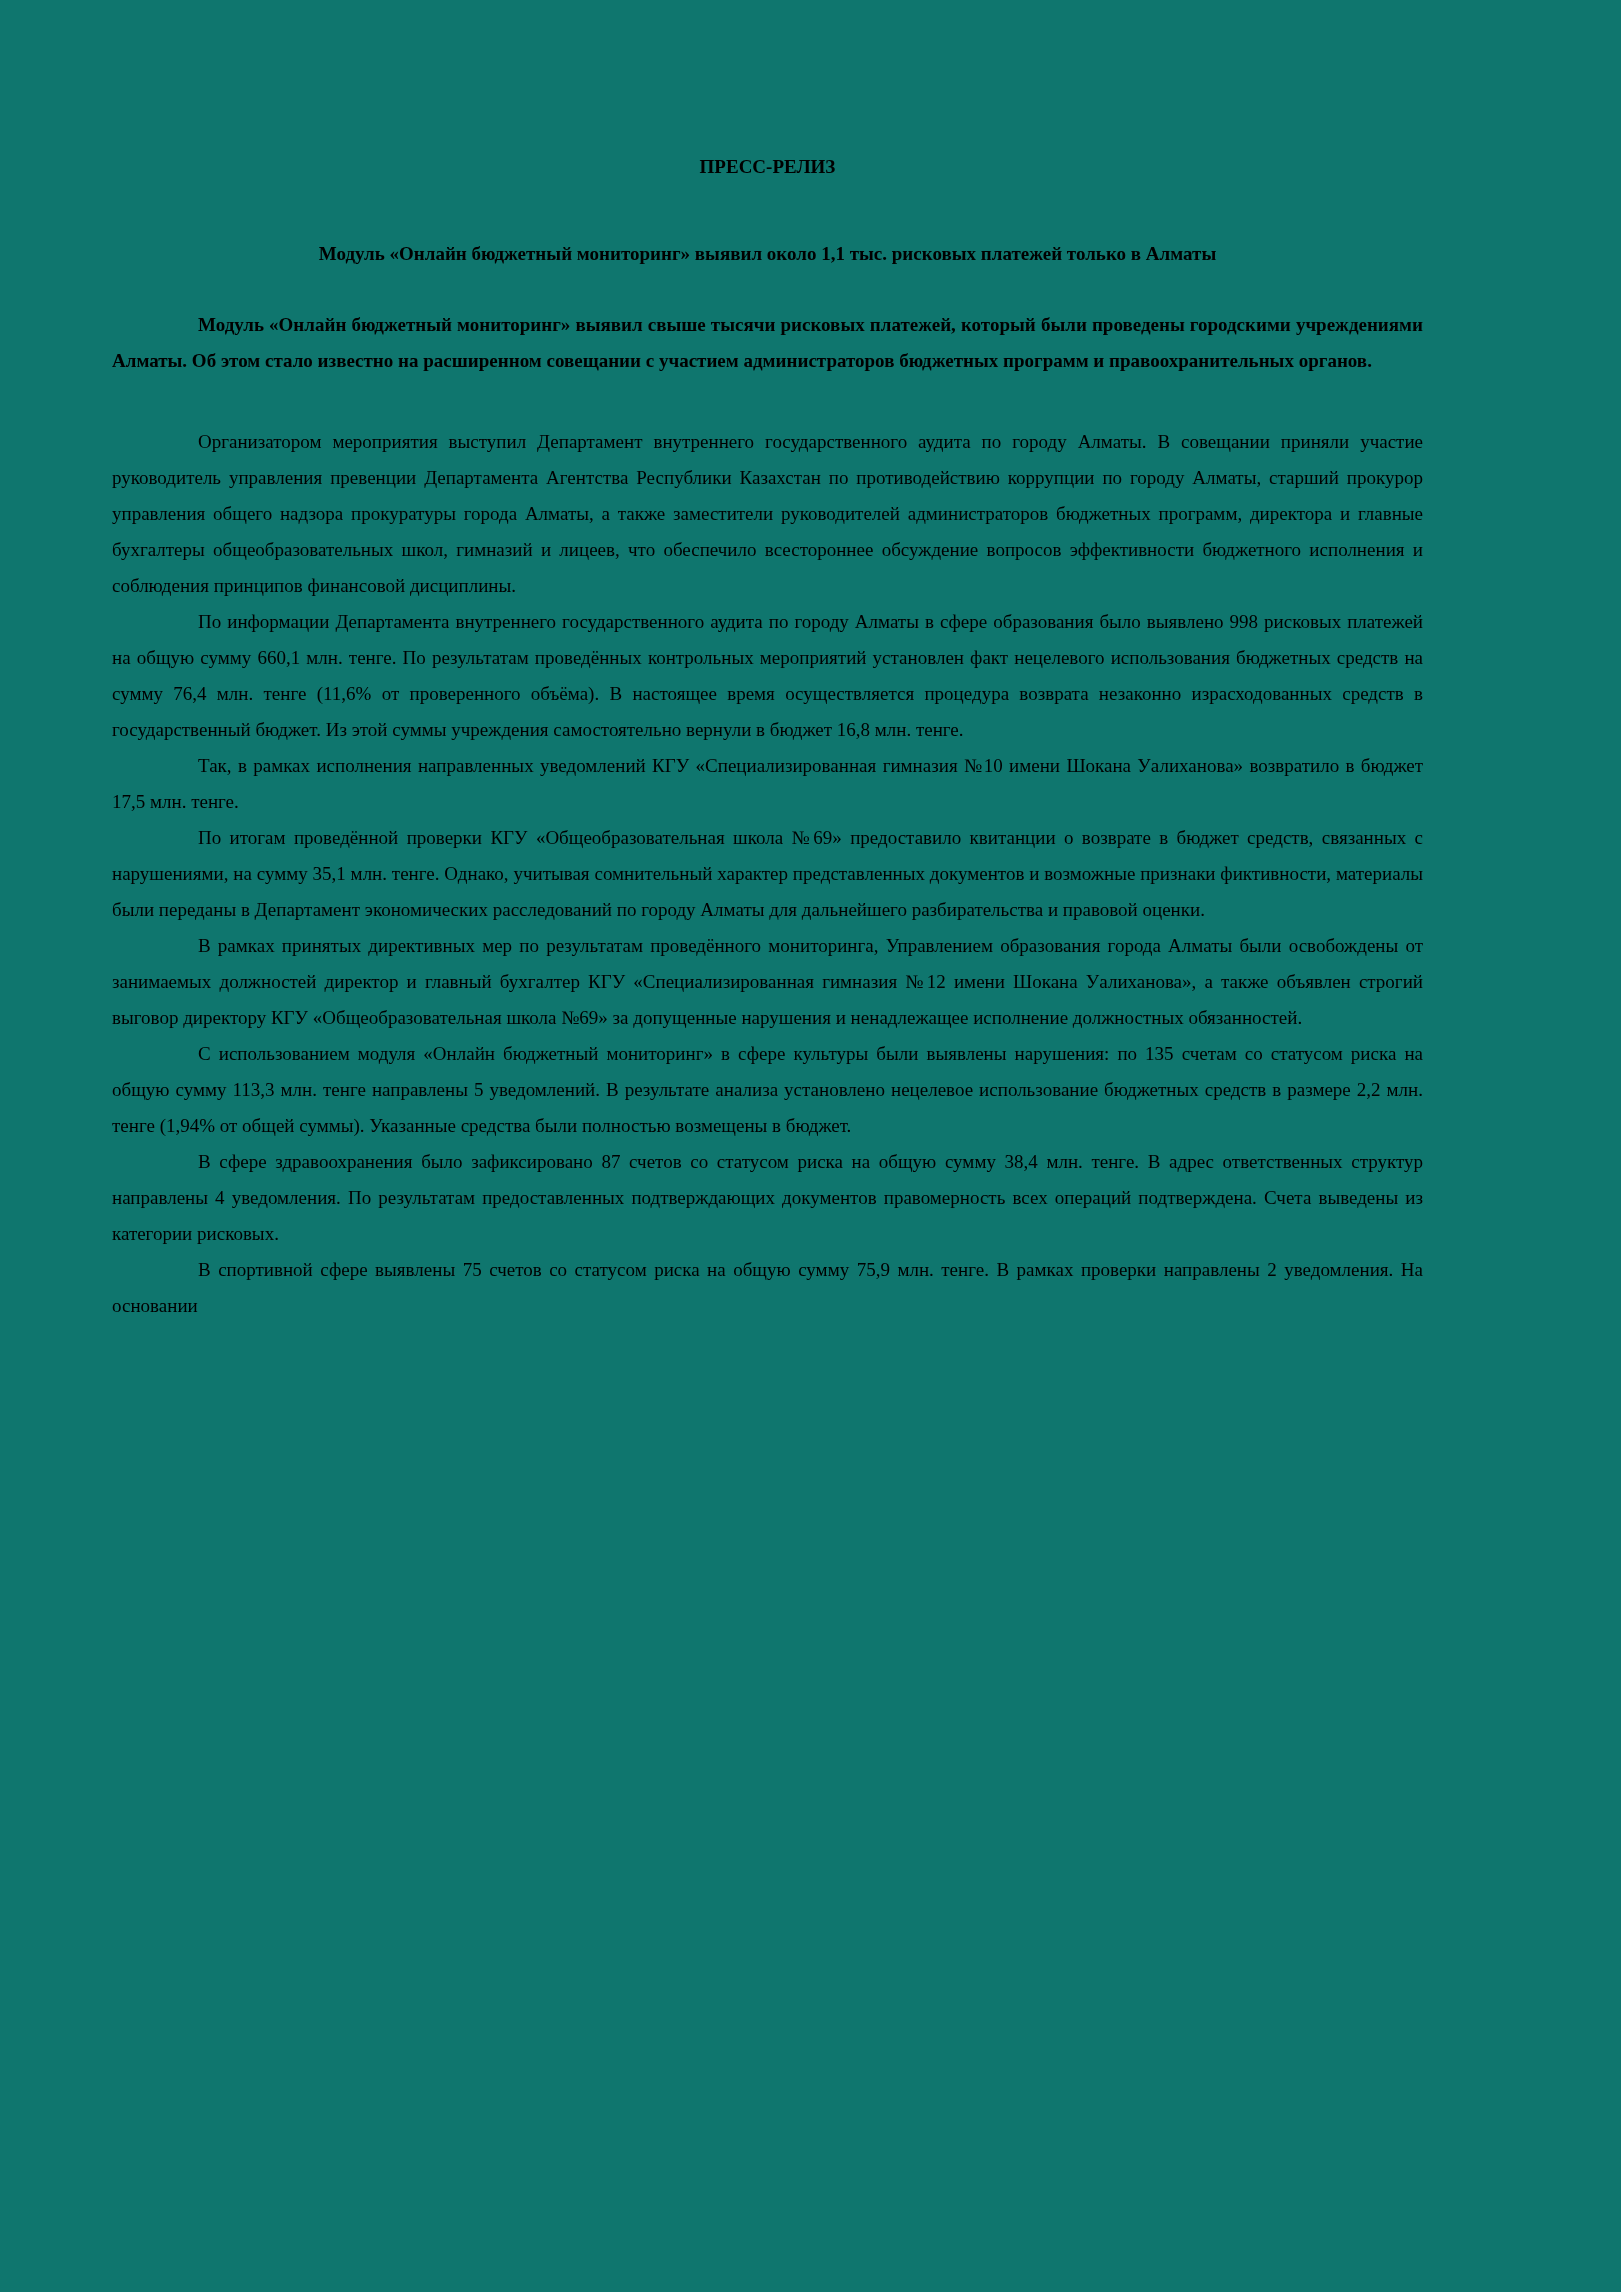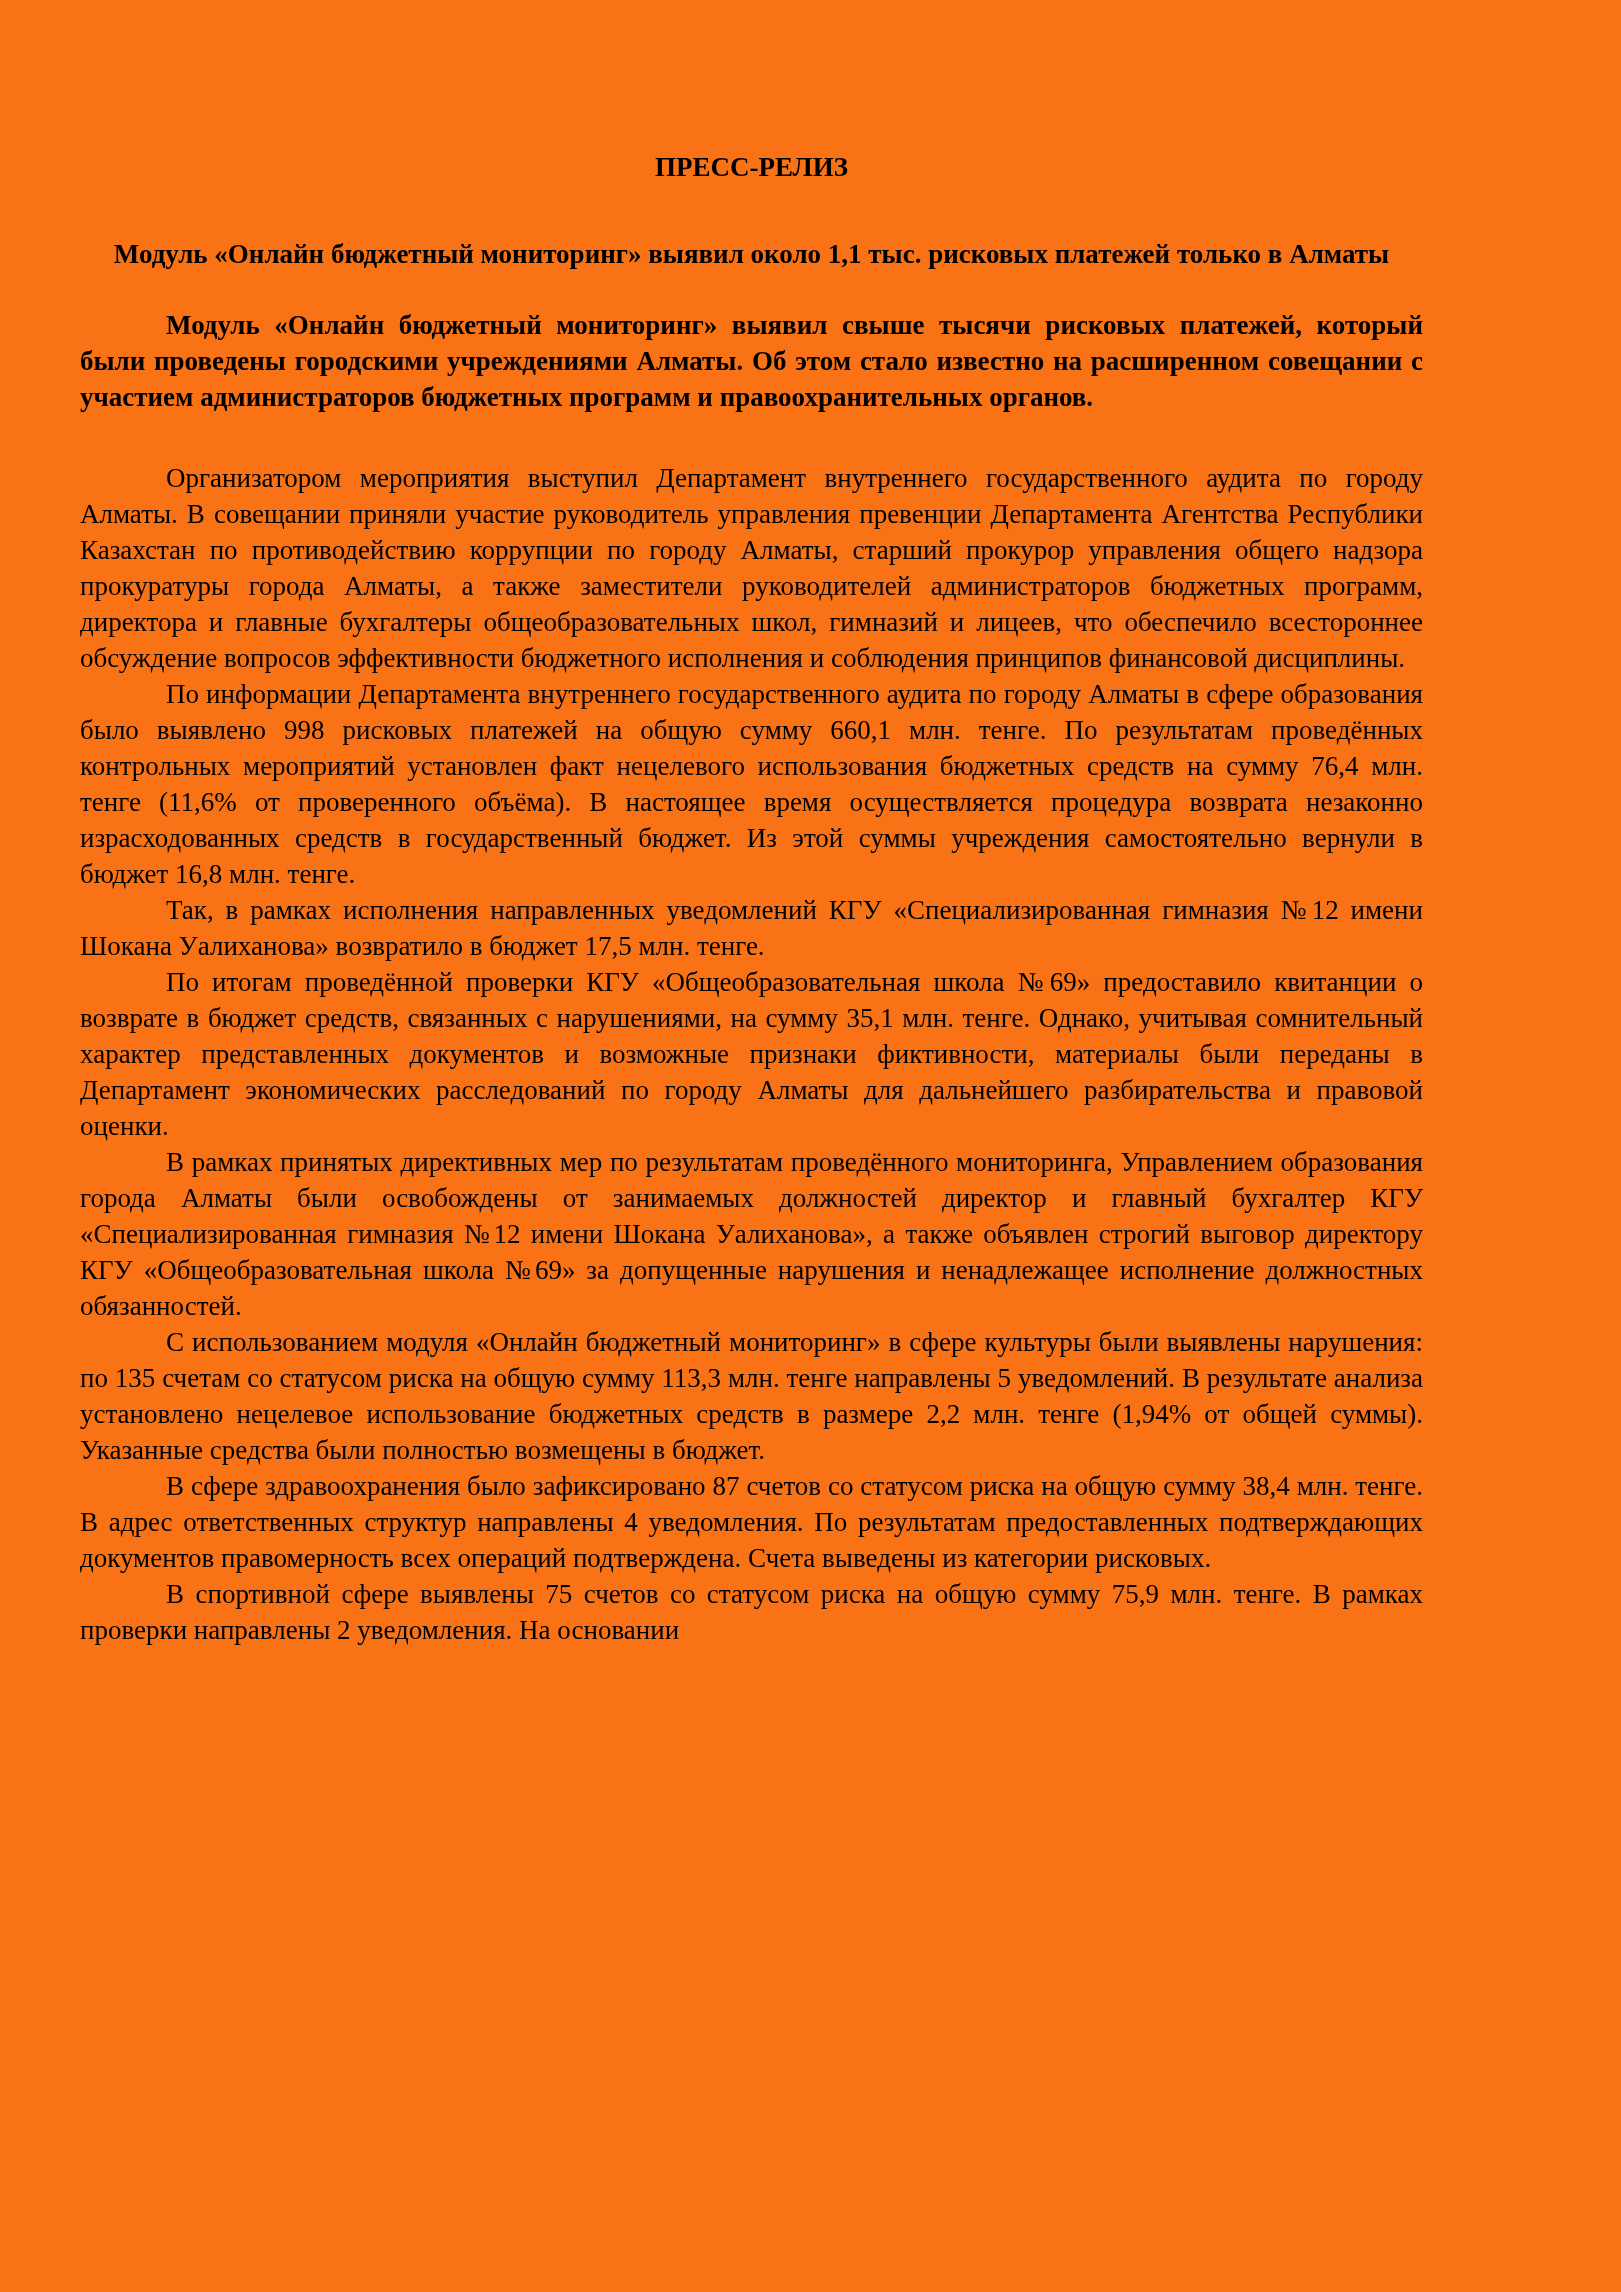--- a/index.html
+++ b/index.html
@@ -5,24 +5,24 @@
   html, body {
     margin: 0;
     padding: 0;
     background: #ffffff;
   }
   .page {
     position: relative;
     width: 1621px;
     height: 2293px;
     box-sizing: border-box;
-    background: #f97316;
-    padding: 149px 198px 0 80px;
+    background: #0f766e;
+    padding: 149px 198px 0 112px;
     font-family: "Liberation Serif", "DejaVu Serif", serif;
-    font-size: 27px;
+    font-size: 19px;
     line-height: 36px;
     color: #000000;
     overflow: hidden;
   }
   .doc-title {
     text-align: center;
     font-weight: bold;
     margin: 0 0 51px 0;
   }
   .doc-subtitle {
@@ -49,21 +49,21 @@
   <p class="doc-title">ПРЕСС-РЕЛИЗ</p>
 
   <p class="doc-subtitle">Модуль «Онлайн бюджетный мониторинг» выявил около 1,1 тыс. рисковых платежей только в Алматы</p>
 
   <p class="lead-paragraph">Модуль «Онлайн бюджетный мониторинг» выявил свыше тысячи рисковых платежей, который были проведены городскими учреждениями Алматы. Об этом стало известно на расширенном совещании с участием администраторов бюджетных программ и правоохранительных органов.</p>
 
   <p class="body-paragraph">Организатором мероприятия выступил Департамент внутреннего государственного аудита по городу Алматы. В совещании приняли участие руководитель управления превенции Департамента Агентства Республики Казахстан по противодействию коррупции по городу Алматы, старший прокурор управления общего надзора прокуратуры города Алматы, а также заместители руководителей администраторов бюджетных программ, директора и главные бухгалтеры общеобразовательных школ, гимназий и лицеев, что обеспечило всестороннее обсуждение вопросов эффективности бюджетного исполнения и соблюдения принципов финансовой дисциплины.</p>
 
   <p class="body-paragraph">По информации Департамента внутреннего государственного аудита по городу Алматы в сфере образования было выявлено 998 рисковых платежей на общую сумму 660,1 млн. тенге. По результатам проведённых контрольных мероприятий установлен факт нецелевого использования бюджетных средств на сумму 76,4 млн. тенге (11,6% от проверенного объёма). В настоящее время осуществляется процедура возврата незаконно израсходованных средств в государственный бюджет. Из этой суммы учреждения самостоятельно вернули в бюджет 16,8 млн. тенге.</p>
 
-  <p class="body-paragraph">Так, в рамках исполнения направленных уведомлений КГУ «Специализированная гимназия №12 имени Шокана Уалиханова» возвратило в бюджет 17,5 млн. тенге.</p>
+  <p class="body-paragraph">Так, в рамках исполнения направленных уведомлений КГУ «Специализированная гимназия №10 имени Шокана Уалиханова» возвратило в бюджет 17,5 млн. тенге.</p>
 
   <p class="body-paragraph">По итогам проведённой проверки КГУ «Общеобразовательная школа №69» предоставило квитанции о возврате в бюджет средств, связанных с нарушениями, на сумму 35,1 млн. тенге. Однако, учитывая сомнительный характер представленных документов и возможные признаки фиктивности, материалы были переданы в Департамент экономических расследований по городу Алматы для дальнейшего разбирательства и правовой оценки.</p>
 
   <p class="body-paragraph">В рамках принятых директивных мер по результатам проведённого мониторинга, Управлением образования города Алматы были освобождены от занимаемых должностей директор и главный бухгалтер КГУ «Специализированная гимназия №12 имени Шокана Уалиханова», а также объявлен строгий выговор директору КГУ «Общеобразовательная школа №69» за допущенные нарушения и ненадлежащее исполнение должностных обязанностей.</p>
 
   <p class="body-paragraph">С использованием модуля «Онлайн бюджетный мониторинг» в сфере культуры были выявлены нарушения: по 135 счетам со статусом риска на общую сумму 113,3 млн. тенге направлены 5 уведомлений. В результате анализа установлено нецелевое использование бюджетных средств в размере 2,2 млн. тенге (1,94% от общей суммы). Указанные средства были полностью возмещены в бюджет.</p>
 
   <p class="body-paragraph">В сфере здравоохранения было зафиксировано 87 счетов со статусом риска на общую сумму 38,4 млн. тенге. В адрес ответственных структур направлены 4 уведомления. По результатам предоставленных подтверждающих документов правомерность всех операций подтверждена. Счета выведены из категории рисковых.</p>
 
   <p class="body-paragraph">В спортивной сфере выявлены 75 счетов со статусом риска на общую сумму 75,9 млн. тенге. В рамках проверки направлены 2 уведомления. На основании</p>

